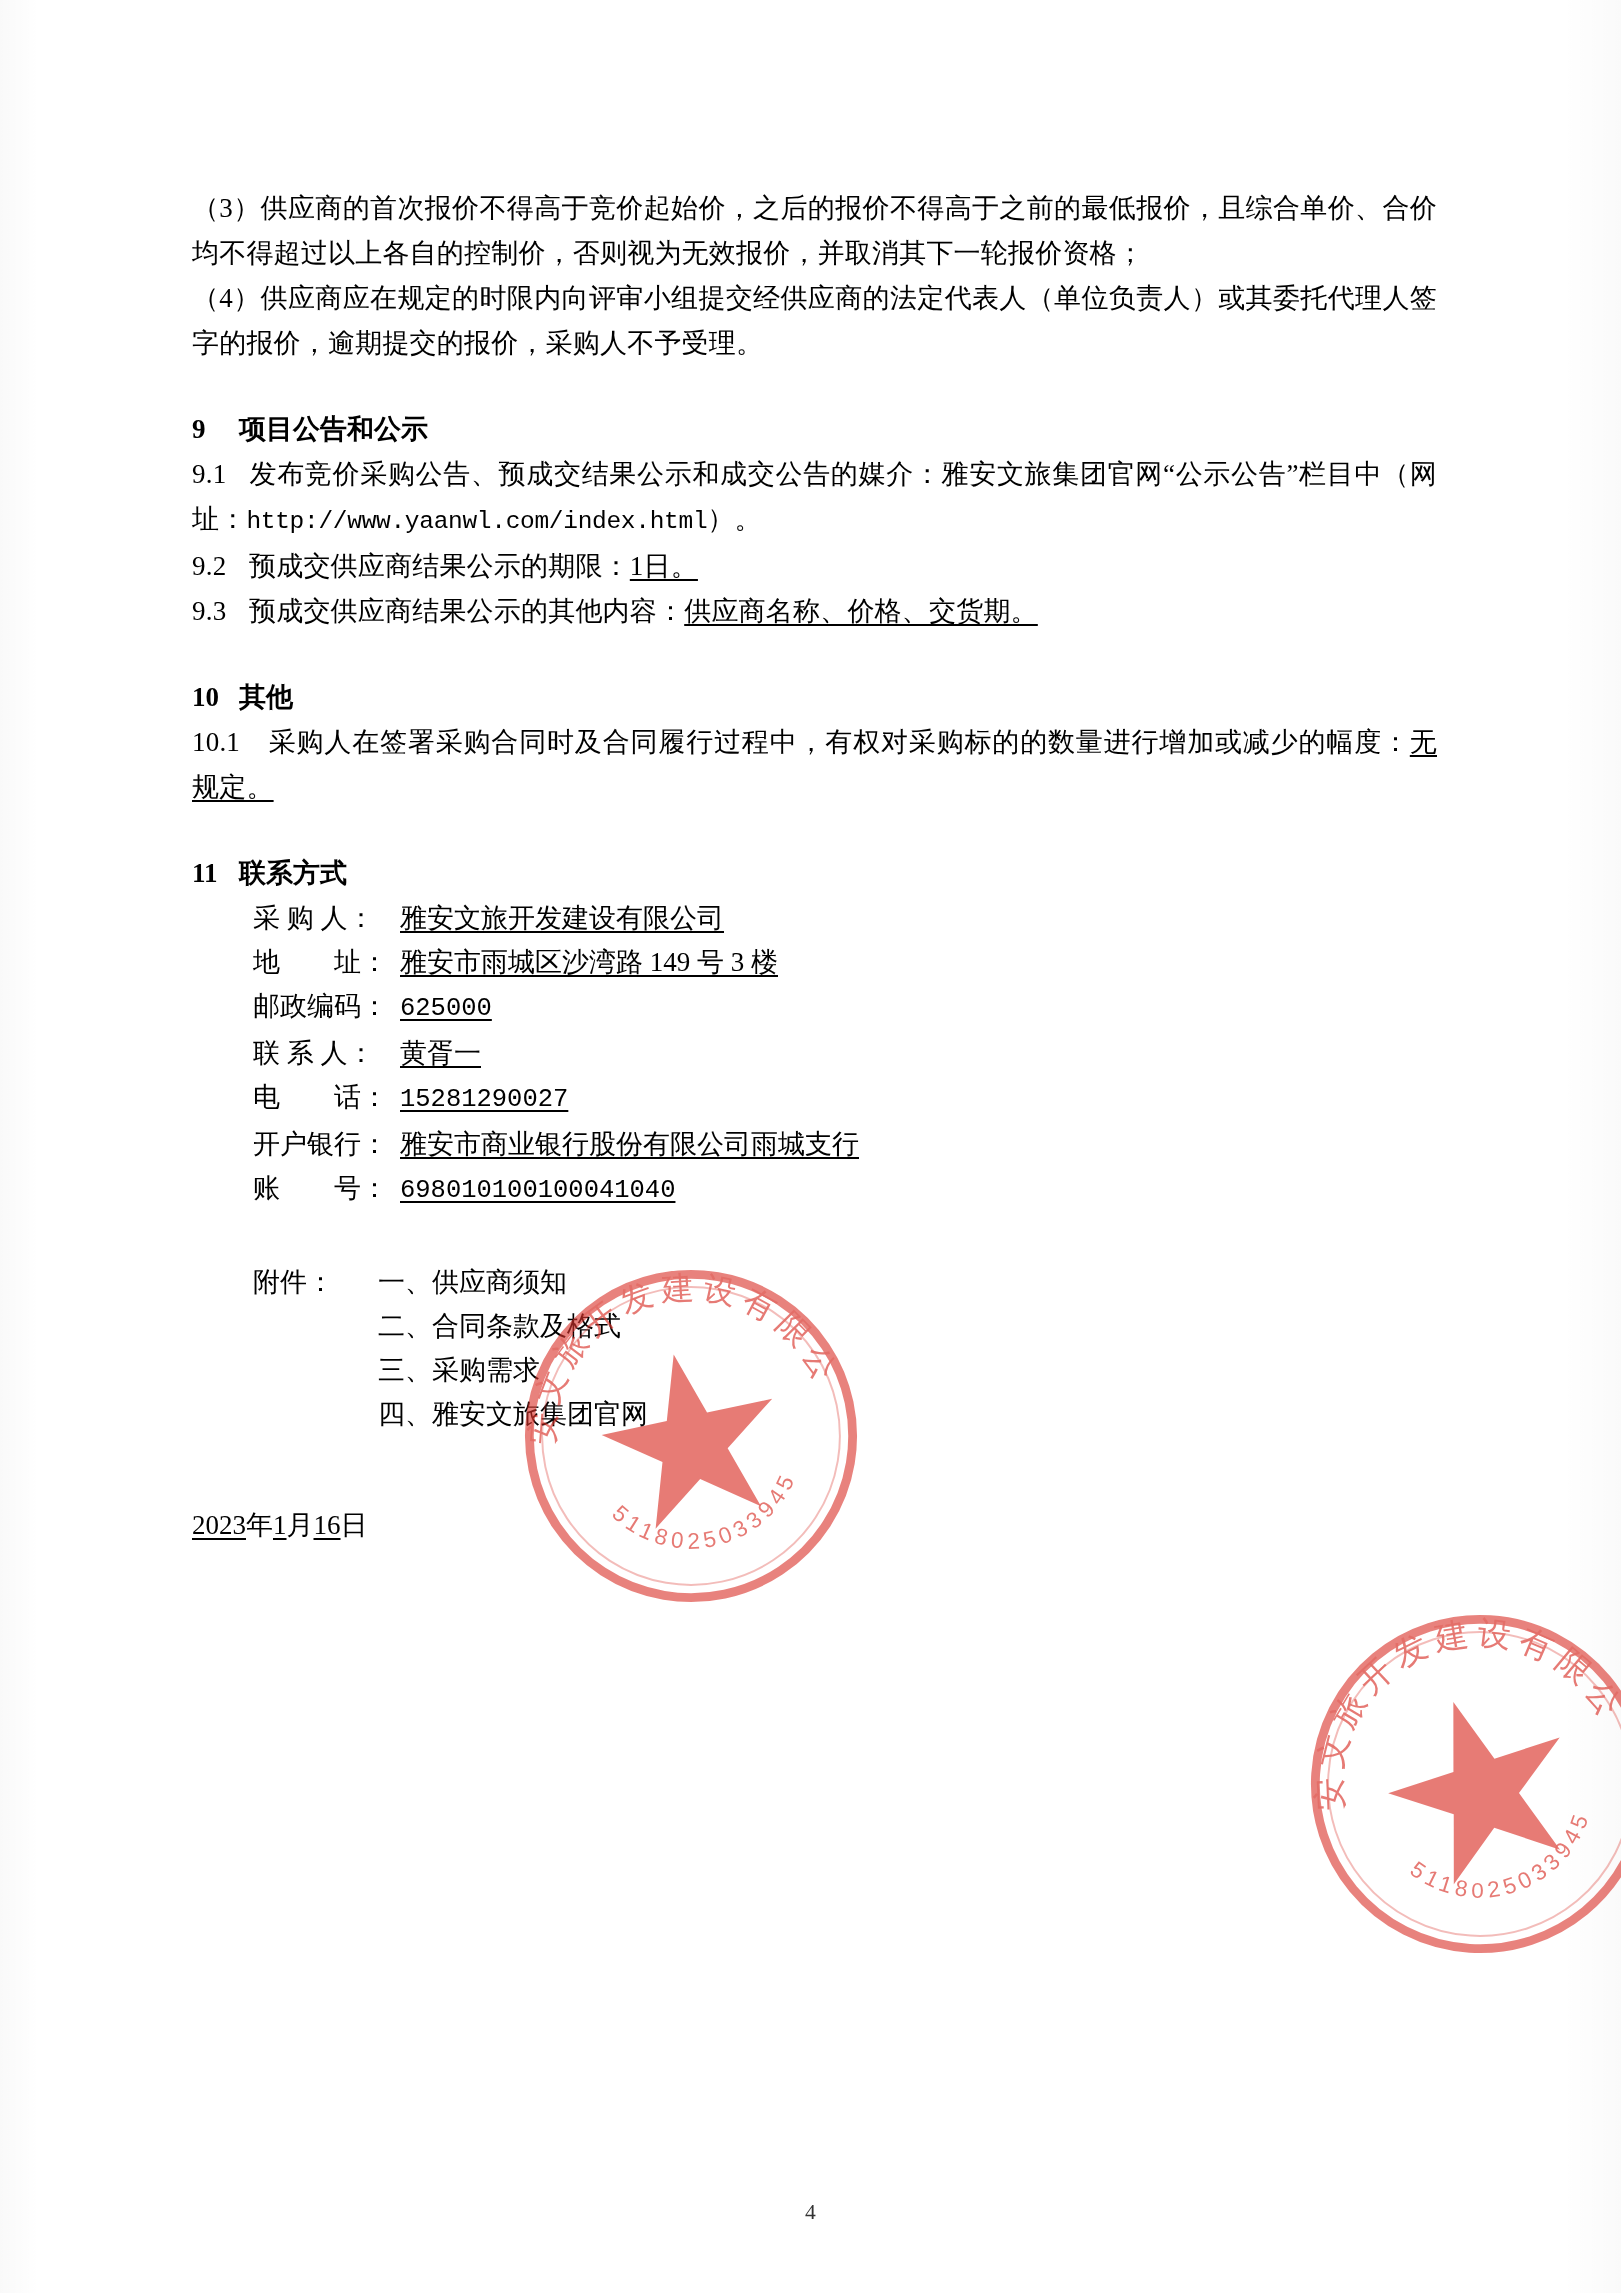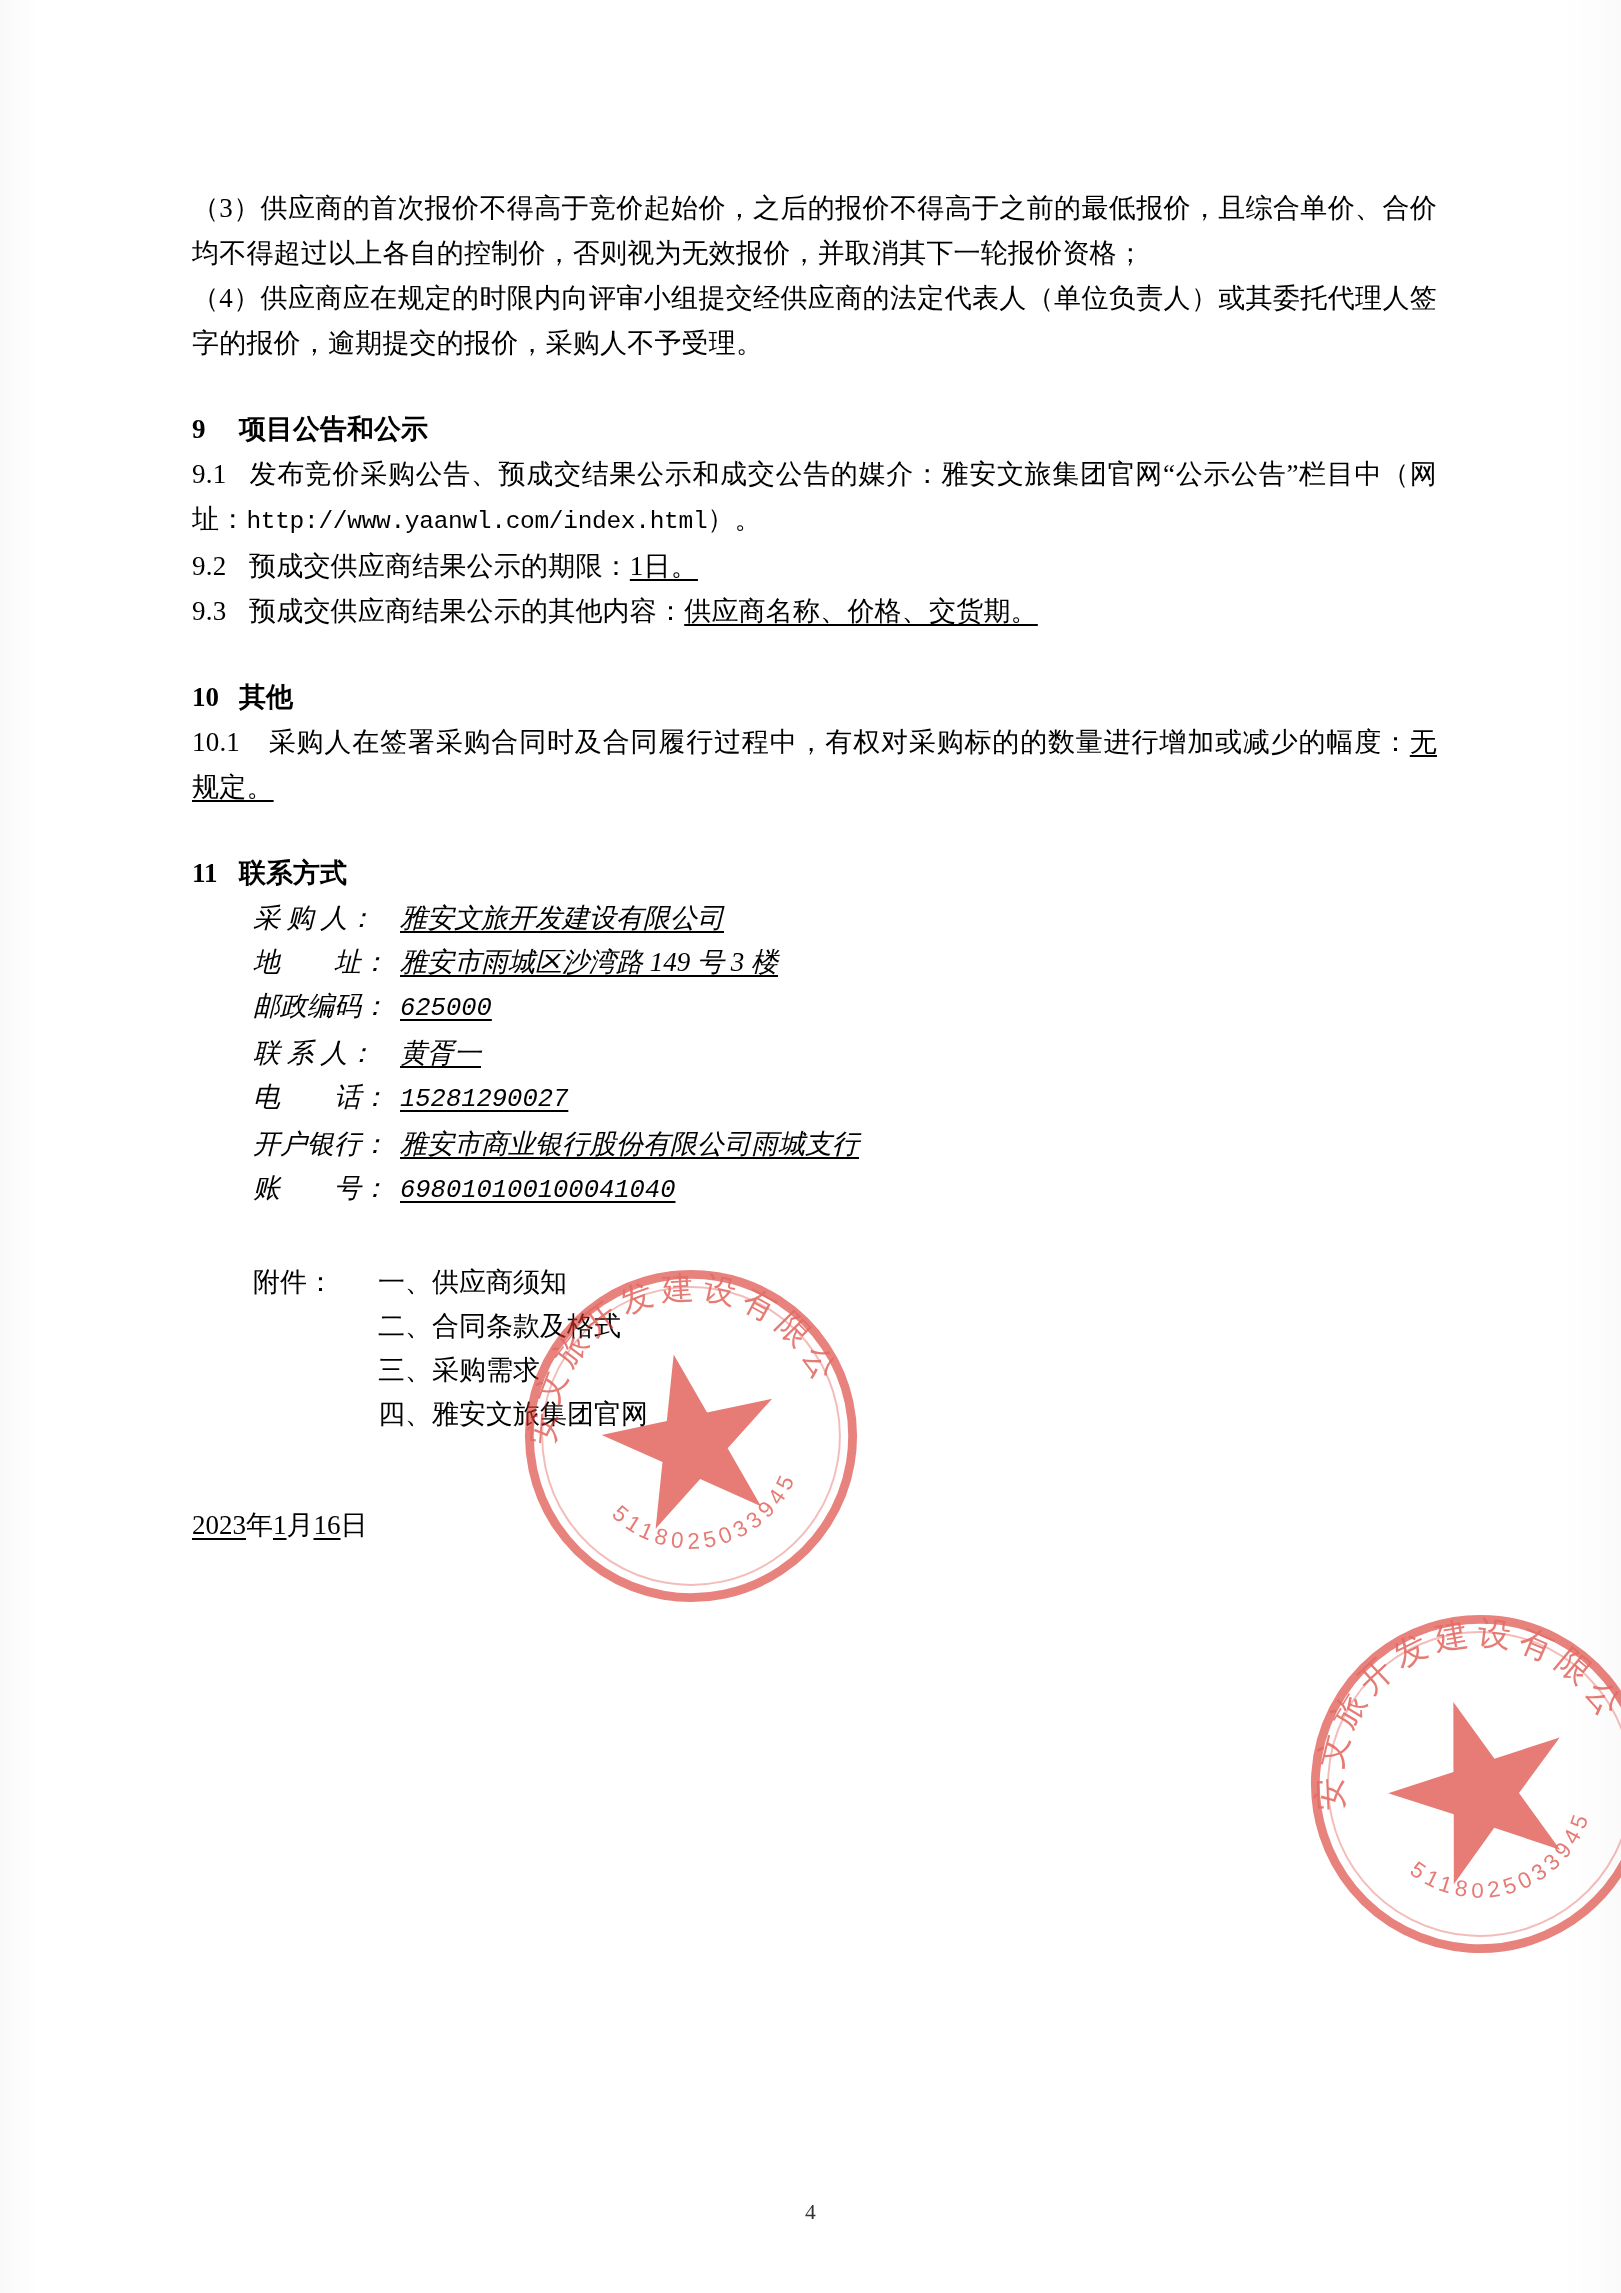--- a/index.html
+++ b/index.html
@@ -60,21 +60,20 @@
     display: inline-block;
     min-width: 57px;
   }
   .numlabel.wide {
     min-width: 76px;
   }
 
   
   .contact-block {
     margin-left: 61px;
-    font-style: italic;
   }
   .contact-row {
     font-size: 27px;
     line-height: 44px;
     white-space: nowrap;
   }
   .c-label {
     display: inline-block;
     width: 147px;
   }

